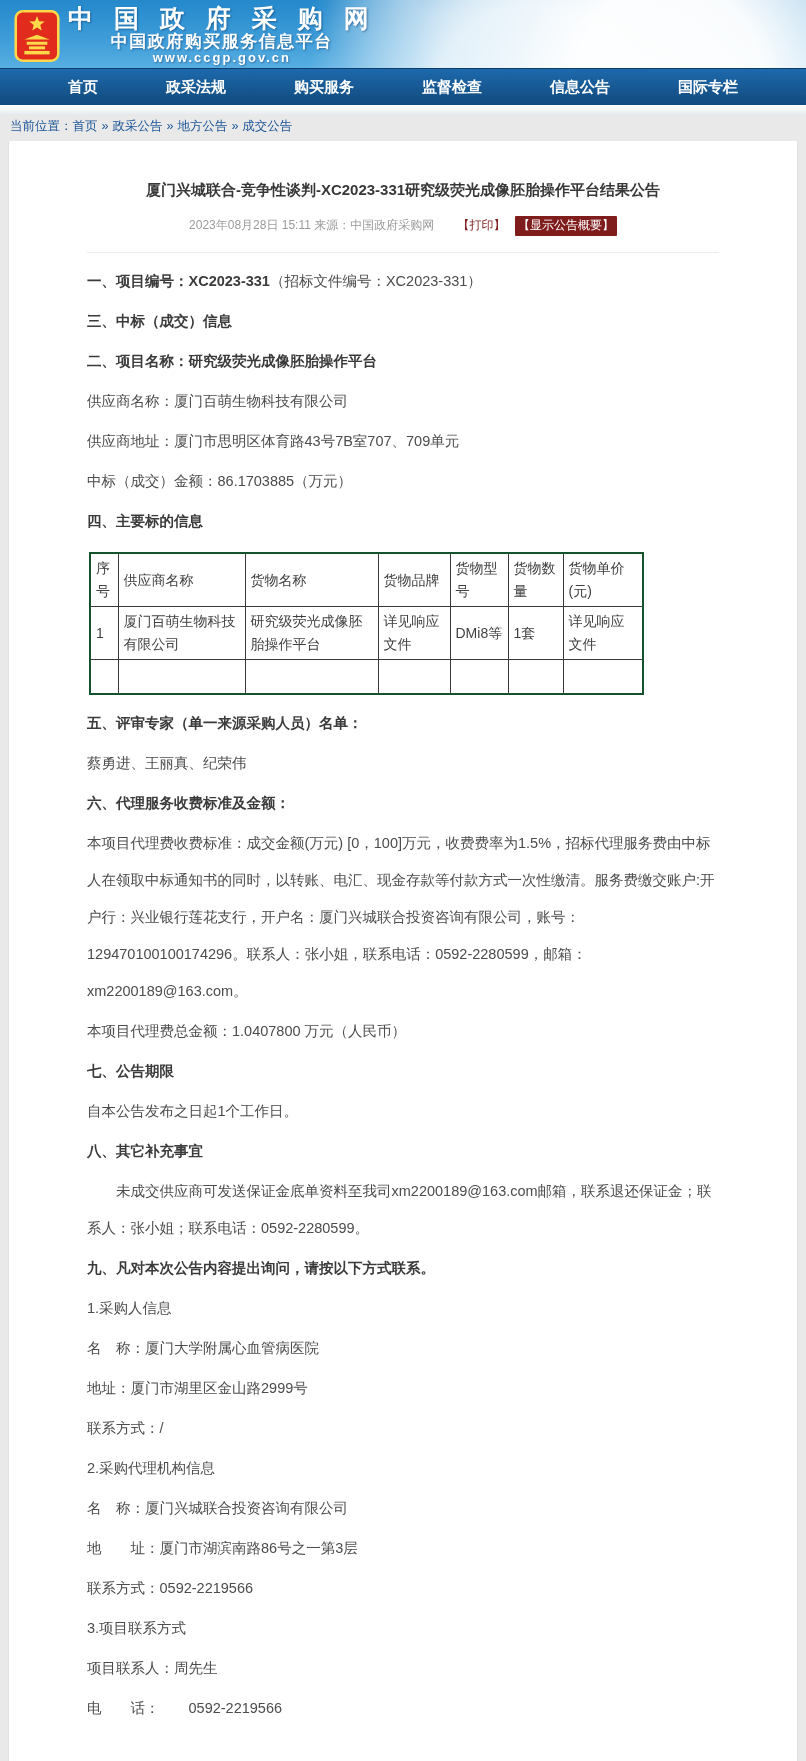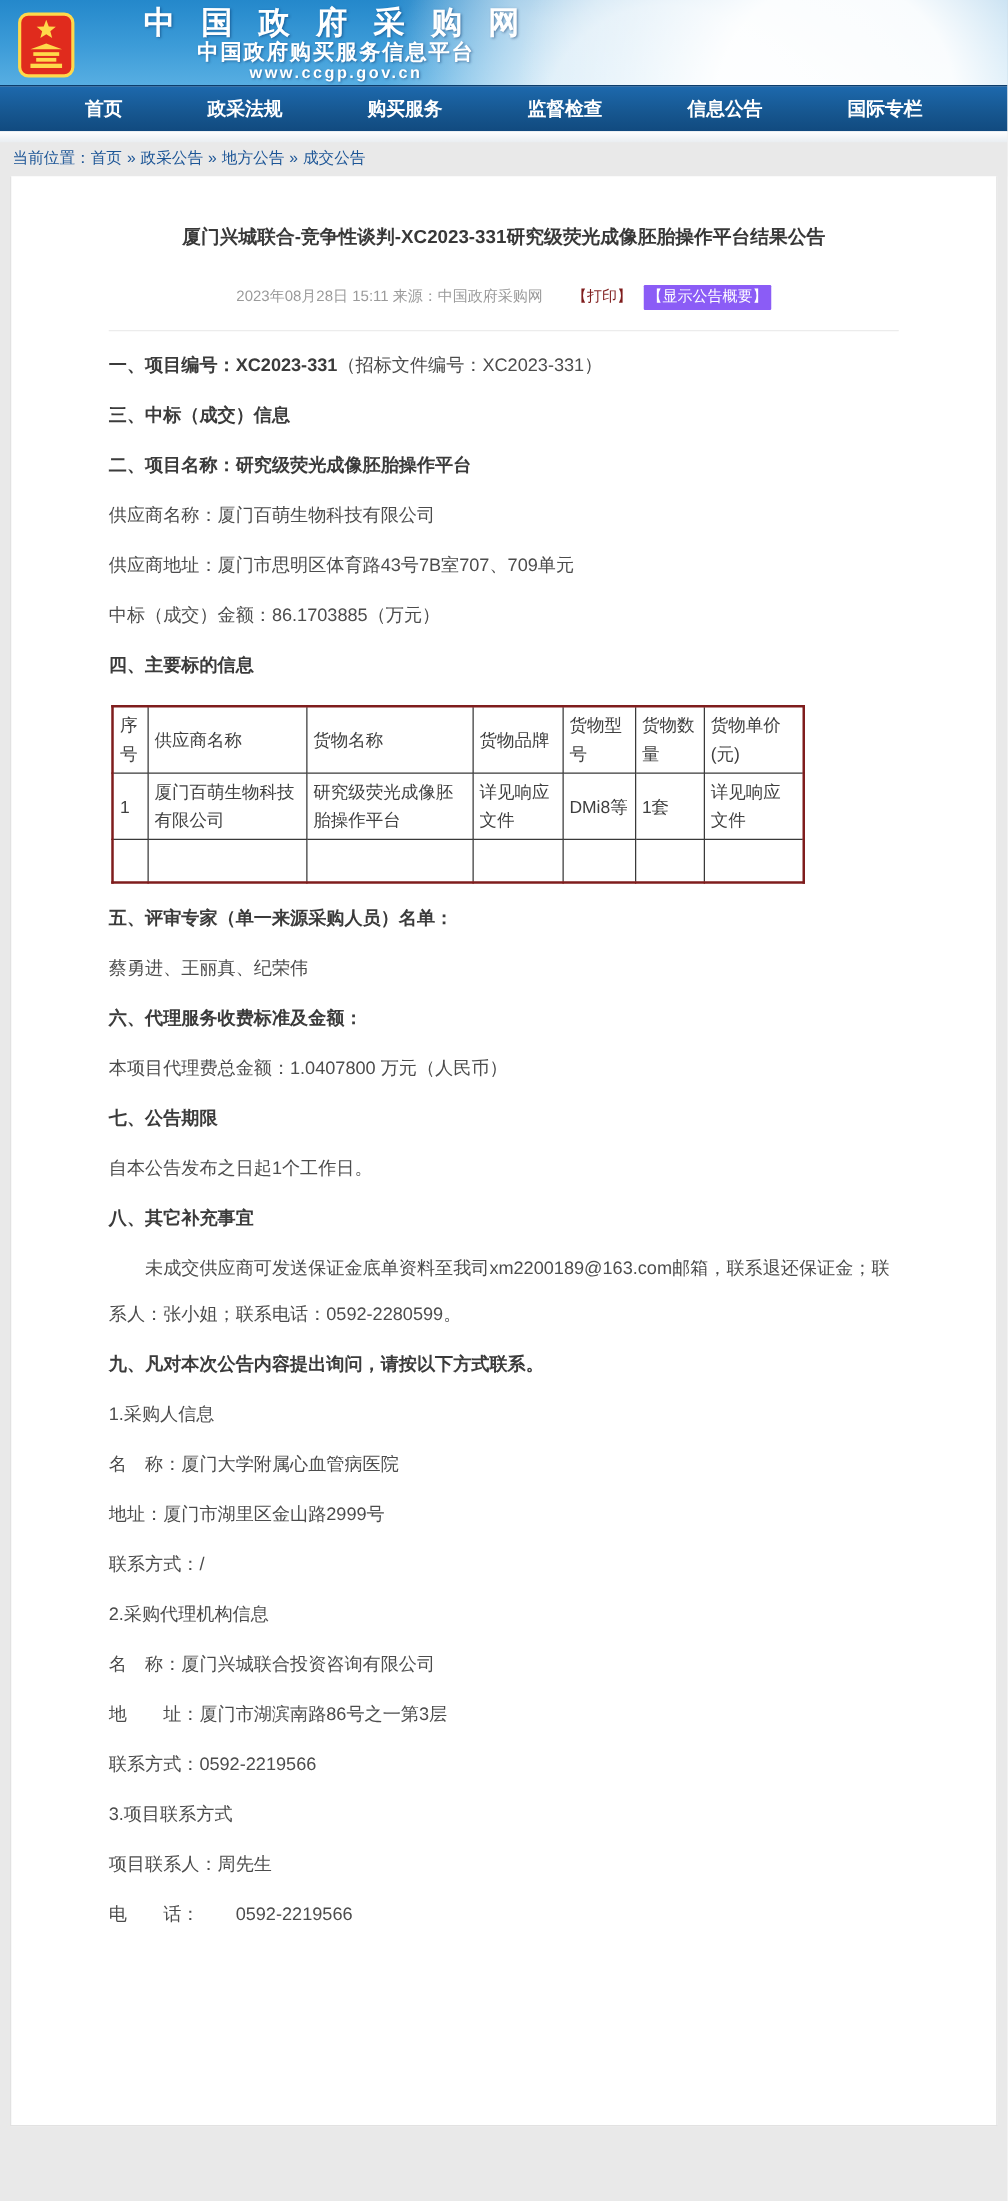--- a/index.html
+++ b/index.html
@@ -8,21 +8,21 @@
 
   
   .banner {
     height:68px; position:relative; overflow:hidden;
     background-image:
       radial-gradient(circle at 83% 115%, rgba(255,255,255,.95) 0 14%, rgba(255,255,255,0) 38%),
       radial-gradient(circle at 66% 150%, rgba(255,255,255,.75) 0 18%, rgba(255,255,255,0) 42%),
       radial-gradient(circle at 97% 45%,  rgba(255,255,255,.45) 0 12%, rgba(255,255,255,0) 36%),
       radial-gradient(circle at 55% -40%, rgba(255,255,255,.35) 0 10%, rgba(255,255,255,0) 30%),
       linear-gradient(180deg,#2488cb 0%,#3d9cd8 55%,#57aee2 100%);
-    display:flex; align-items:center;gap:47px;
+    display:flex; align-items:center;
   }
   .emblem { width:46px; height:54px; margin:4px 8px 0 14px; flex:0 0 auto; }
   .banner-text { color:#fff; line-height:1.12; text-shadow:1px 1px 2px rgba(0,40,90,.45); margin-top:2px; }
   .site-title { font-size:25px; font-weight:bold; letter-spacing:7px; }
   .site-subtitle { font-size:17px; font-weight:bold; letter-spacing:1.5px;text-align:center; }
   .site-url { font-size:13px; font-weight:bold; letter-spacing:2px; text-align:center; }
 
   
   .nav {
     height:37px; background:linear-gradient(180deg,#1d69ad 0%,#16568f 60%,#114a7f 100%);
@@ -47,34 +47,34 @@
 
   .article-title {
     text-align:center; font-size:15px; font-weight:bold; color:#383838;
     padding:38px 30px 0 30px; line-height:1.4;
   }
   .meta { text-align:center; margin-top:16px; font-size:12px; color:#9a9a9a; }
   .meta .m-date, .meta .m-source-label, .meta .m-source { color:#9a9a9a; }
   .meta .m-print { color:#7f1d1d; margin-left:20px; cursor:pointer; }
   .meta .m-badge {
     display:inline-block; margin-left:6px; padding:1px 3px 2px 3px;
-    background:#8b5cf6; color:#fff; cursor:pointer; border-radius:1px;margin-top:12px;
+    background:#7f1d1d; color:#fff; cursor:pointer; border-radius:1px;
   }
   .divider { border:none; border-top:1px solid #ececec; margin:16px 0 10px 0; }
 
   
   .para, .sec { font-size:14.5px; color:#4c4c4c; line-height:37px; margin:3px 0; }
   .sec { font-weight:bold; color:#3b3b3b; }
   .sec .normal { font-weight:normal; color:#4c4c4c; }
   .indent { text-indent:2em; }
 
   
   table.goods {
     border-collapse:collapse; width:553px; margin:12px 0 10px 2px;
-    border:2px solid #7f1d1d; table-layout:fixed;
+    border:2px solid #14532d; table-layout:fixed;
   }
   table.goods td {
     border:1px solid #3a3a3a; font-size:14px; color:#3f3f3f;
     padding:3px 5px; line-height:23px; vertical-align:middle; word-break:break-all;
   }
   tr.hdr td { height:52px; }
   tr.datarow td { height:48px; }
   tr.emptyrow td { height:34px; }
 </style>
 </head>
@@ -178,20 +178,21 @@
               <td></td>
           <td></td>
         </tr>
       </tbody>
         </table>
 
       <p class="sec">五、评审专家（单一来源采购人员）名单：</p>
       <p class="para">蔡勇进、王丽真、纪荣伟</p>
 
       <p class="sec">六、代理服务收费标准及金额：</p>
+      <p class="para">本项目代理费收费标准：成交金额(万元) [0，100]万元，收费费率为1.5%，招标代理服务费由中标人在领取中标通知书的同时，以转账、电汇、现金存款等付款方式一次性缴清。服务费缴交账户:开户行：兴业银行莲花支行，开户名：厦门兴城联合投资咨询有限公司，账号：129470100100174296。联系人：张小姐，联系电话：0592-2280599，邮箱：xm2200189@163.com。</p>
       <p class="para">本项目代理费总金额：1.0407800 万元（人民币）</p>
 
       <p class="sec">七、公告期限</p>
       <p class="para">自本公告发布之日起1个工作日。</p>
 
       <p class="sec">八、其它补充事宜</p>
       <p class="para indent">未成交供应商可发送保证金底单资料至我司xm2200189@163.com邮箱，联系退还保证金；联系人：张小姐；联系电话：0592-2280599。</p>
 
       <p class="sec">九、凡对本次公告内容提出询问，请按以下方式联系。</p>
 

